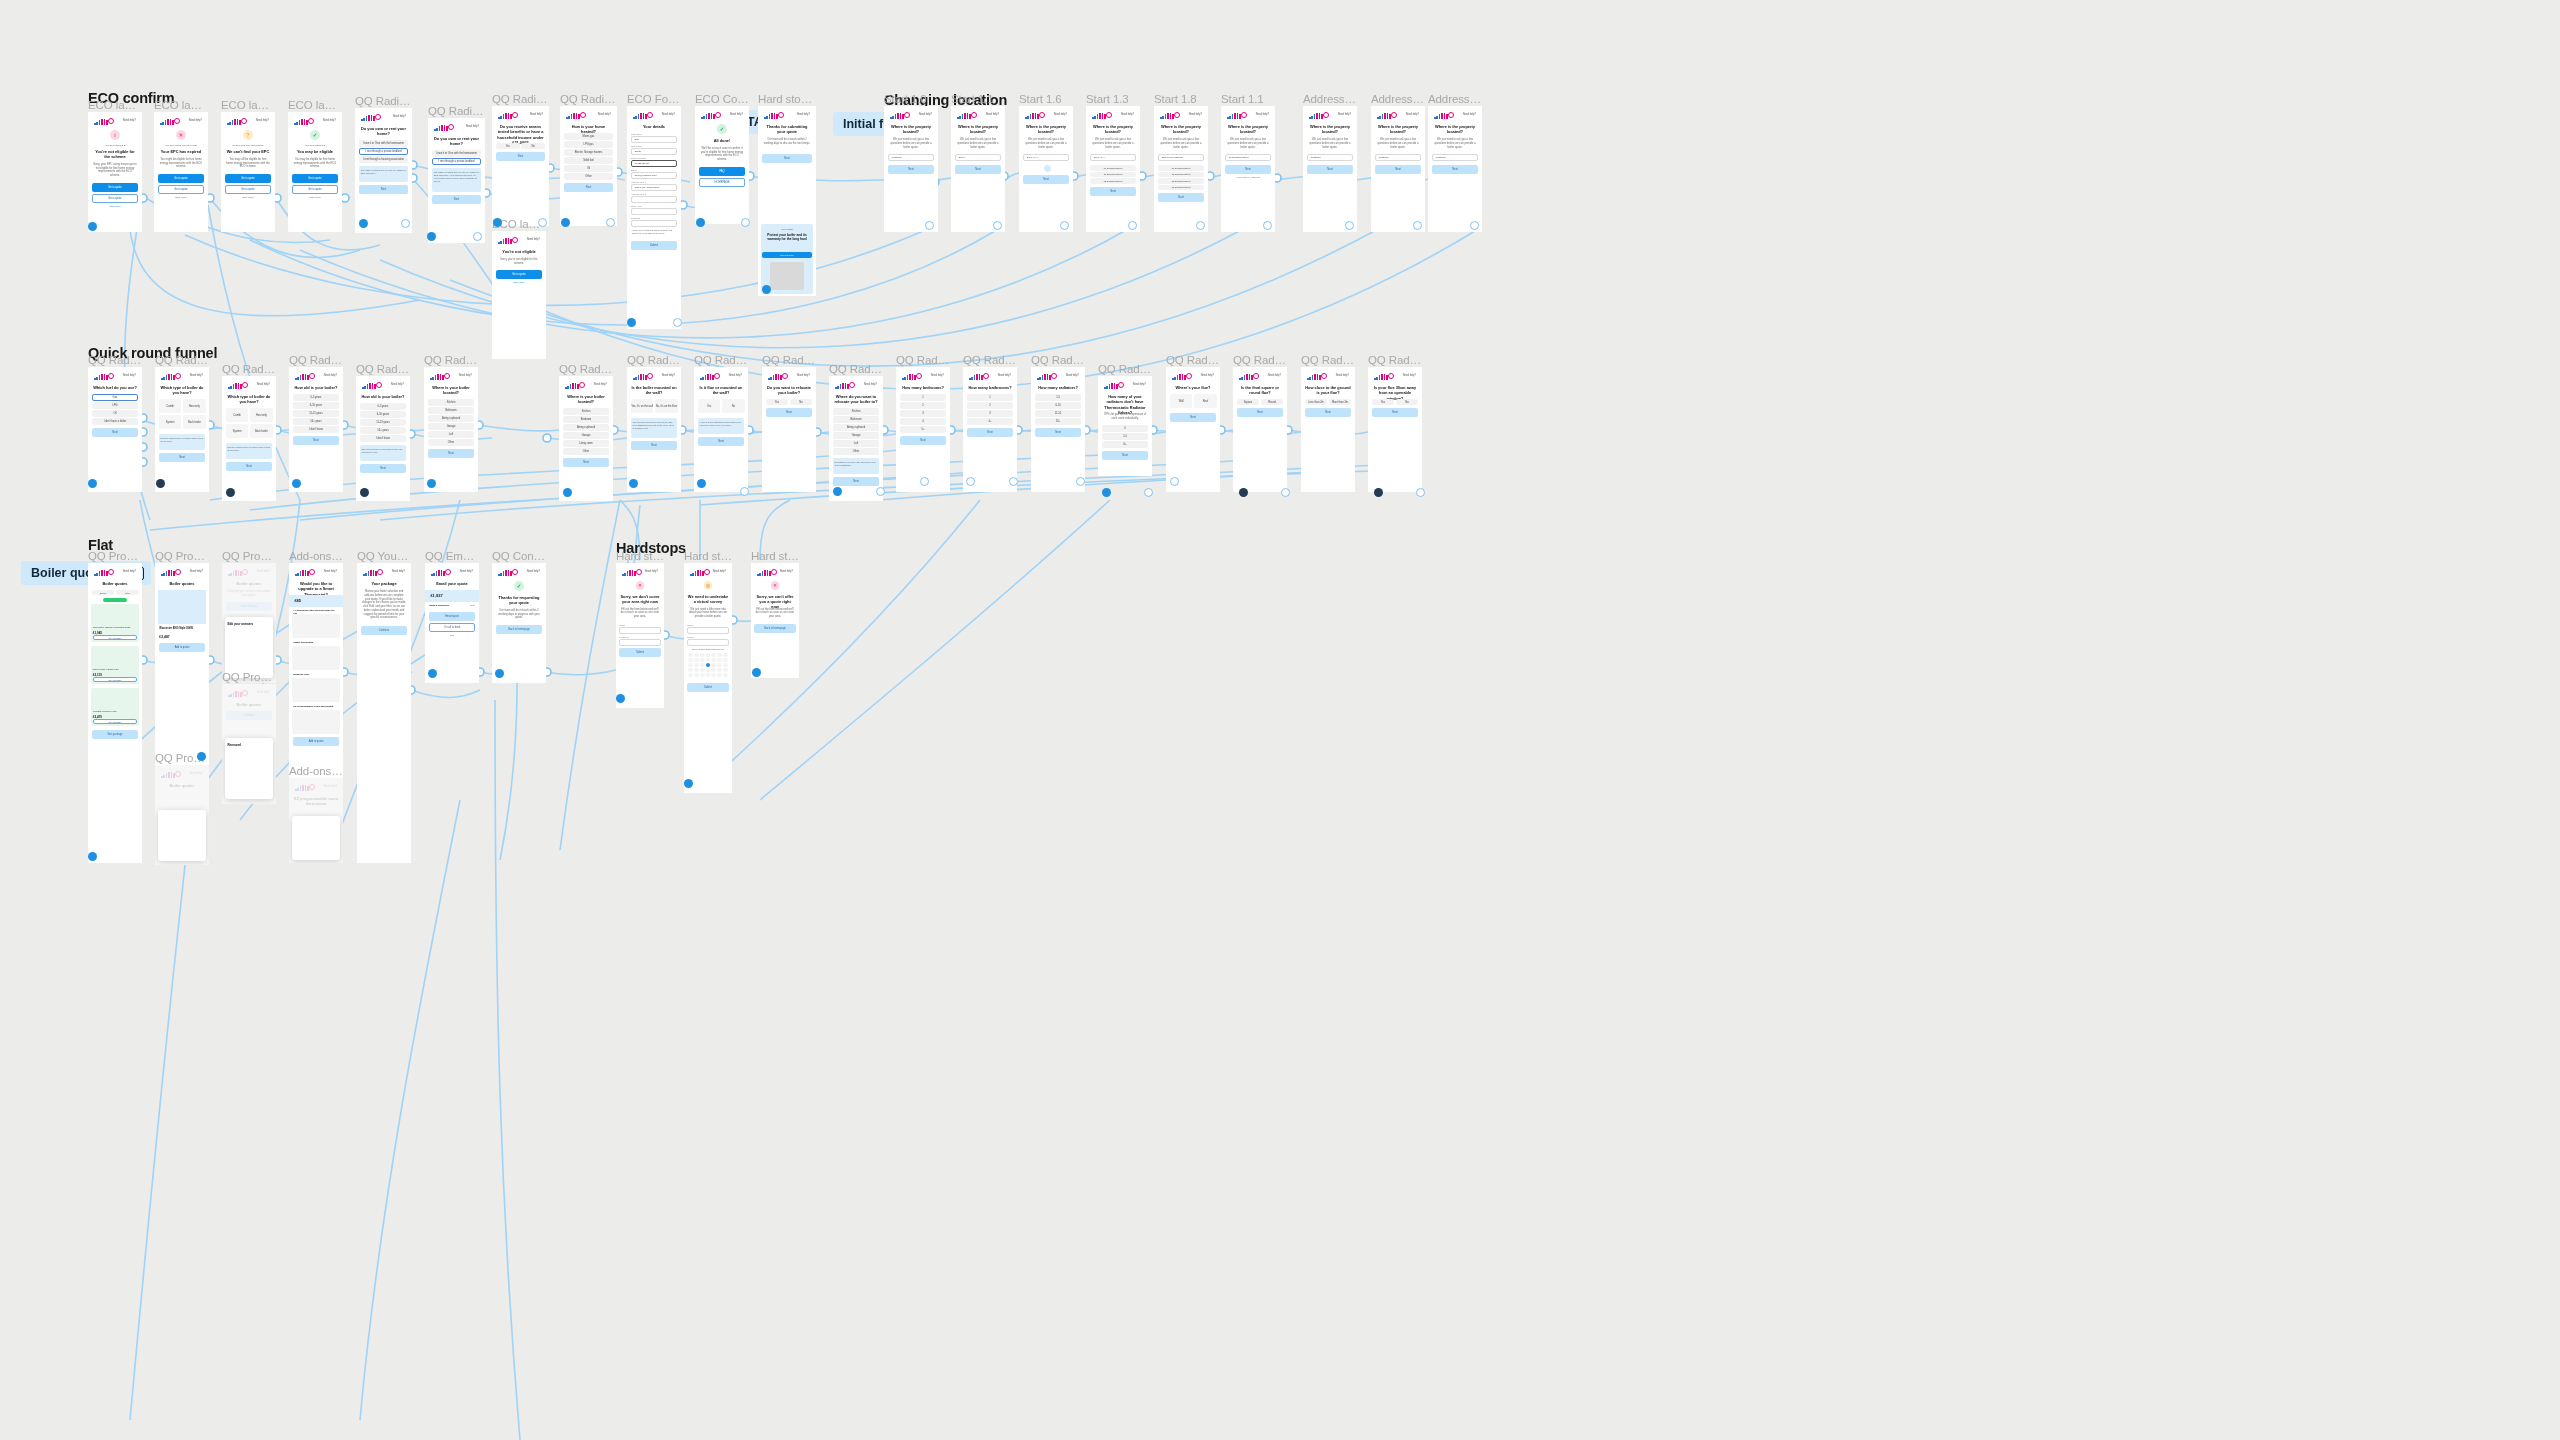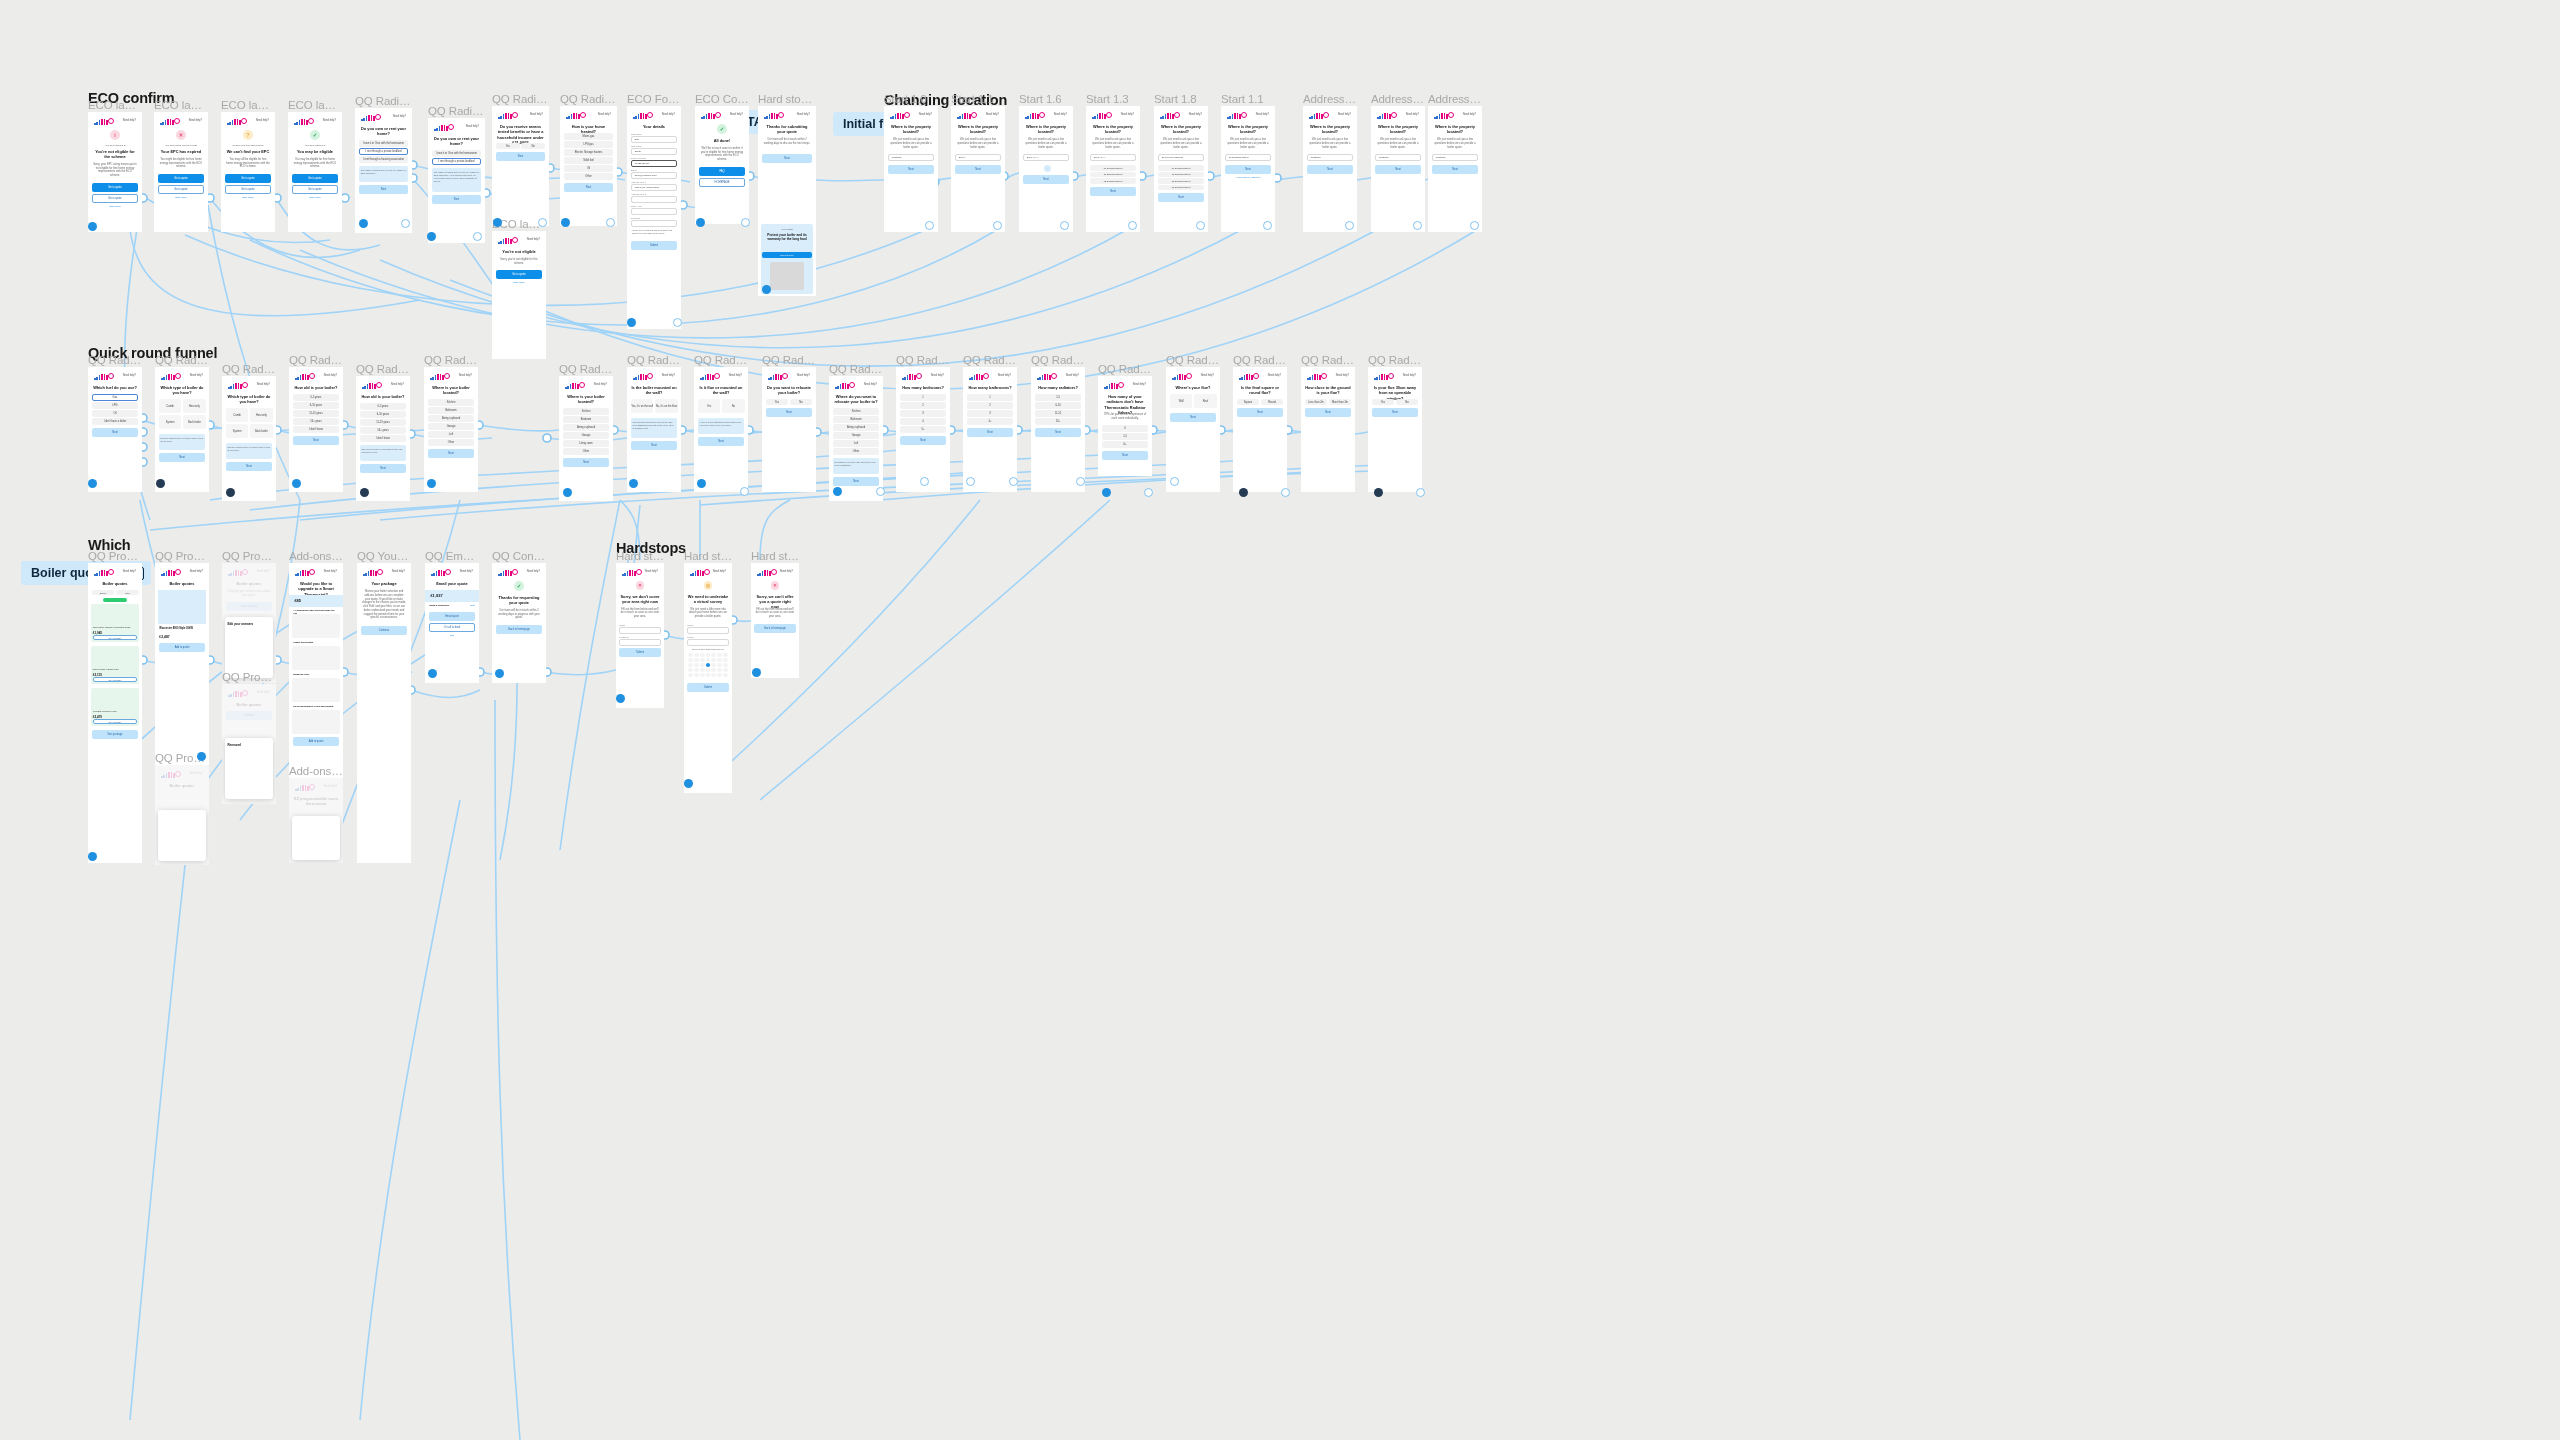--- a/index.html
+++ b/index.html
@@ -298,21 +298,21 @@
       <circle class="node" cx="480" cy="672" r="4"></circle>
       <circle class="node" cx="547" cy="672" r="4"></circle>
       <circle class="node" cx="665" cy="635" r="4"></circle>
       <circle class="node" cx="733" cy="620" r="4"></circle>
     </g>
   </svg>
 
   <div class="section-title" style="left:88px;  top:90px">ECO confirm</div>
   <div class="section-title" style="left:884px; top:92px">Changing location</div>
   <div class="section-title" style="left:88px;  top:345px">Quick round funnel</div>
-  <div class="section-title" style="left:88px;  top:537px">Which</div>
+  <div class="section-title" style="left:88px;  top:537px">Flat</div>
   <div class="section-title" style="left:616px; top:540px">Hardstops</div>
 
   <div class="badge" style="left:833px; top:112px">
     <span>Initial flow</span>
     <span class="bicon"></span>
   </div>
   <div class="badge" style="left:728px; top:110px">
     <span>CTA</span>
     <span class="bicon"></span>
   </div>

